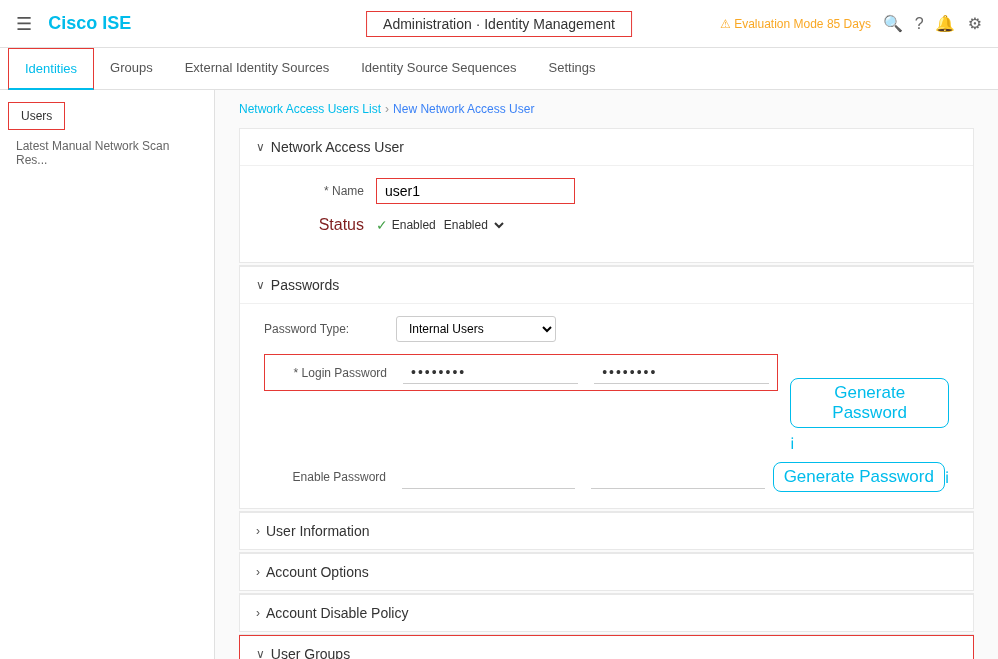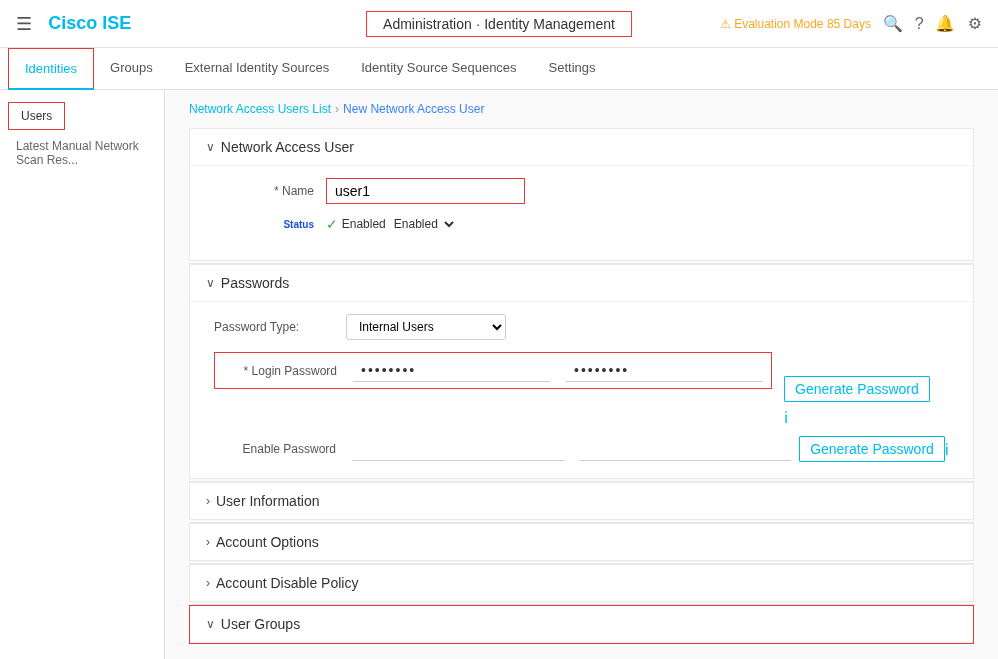--- a/index.html
+++ b/index.html
@@ -33,21 +33,21 @@
     .top-nav-item.active {
       color: #00bceb; border-bottom: 2px solid #00bceb; font-weight: 500;
       border: 1.5px solid #e53935; border-bottom: 2px solid #00bceb; margin-bottom: -1px;
     }
 
     
     .layout { display: flex; height: calc(659px - 48px - 41px); }
 
     
     .sidebar {
-      width: 165px; background: #fff; border-right: 1px solid #e0e0e0;
+      width: 215px; background: #fff; border-right: 1px solid #e0e0e0;
       padding: 8px 0; flex-shrink: 0;
     }
     .sidebar-item {
       padding: 6px 12px; font-size: 12px; color: #555; cursor: pointer;
       border: 1.5px solid #e53935; margin: 4px 8px; display: inline-block;
     }
     .sidebar-item.active { font-weight: 500; color: #333; }
     .sidebar-subitem {
       padding: 5px 16px; font-size: 12px; color: #666; cursor: pointer;
     }
@@ -92,21 +92,21 @@
     .form-input {
       border: none; border-bottom: 1px solid #ccc; outline: none;
       font-size: 13px; padding: 2px 4px; min-width: 200px;
     }
     .name-input-wrapper {
       border: 1.5px solid #e53935; padding: 2px 4px;
     }
 
     
     .status-row { display: flex; align-items: center; margin-bottom: 12px; gap: 12px; }
-    .status-label { min-width: 100px; font-size: 10px; color: #1d4ed8; text-align: right; font-weight: bold; }
+    .status-label { min-width: 100px; font-size: 16px; color: #7f1d1d; text-align: right; }
     .status-badge {
       display: flex; align-items: center; gap: 4px;
       font-size: 12px; color: #333;
     }
     .status-check { color: #43a047; font-size: 14px; }
     .status-dropdown { background: none; border: none; font-size: 12px; cursor: pointer; color: #333; }
 
     
     .pw-type-row { display: flex; align-items: center; margin-bottom: 12px; gap: 12px; }
     .pw-type-label { min-width: 120px; font-size: 12px; color: #555; }
@@ -128,21 +128,21 @@
     .pw-row-label {
       font-size: 12px; color: #555; min-width: 130px; text-align: right; padding-right: 8px;
     }
     .pw-input {
       flex: 1; border: none; border-bottom: 1px solid #ccc; padding: 3px 8px;
       font-size: 14px; letter-spacing: 2px; color: #333; outline: none; min-width: 140px; margin: 0 8px;
     }
 
     .generate-btn {
       border: 1px solid #00bceb; color: #00bceb; background: #fff;
-      padding: 4px 10px; font-size: 14px; cursor: pointer; border-radius: 1px;
+      padding: 4px 10px; font-size: 17px; cursor: pointer; border-radius: 8px;
     }
     .info-icon { color: #00bceb; font-size: 16px; cursor: pointer; }
 
     
     .collapsed-section {
       background: #fff; border: 1px solid #e8e8e8; margin-bottom: 2px;
     }
 
     
     .user-groups-section {

